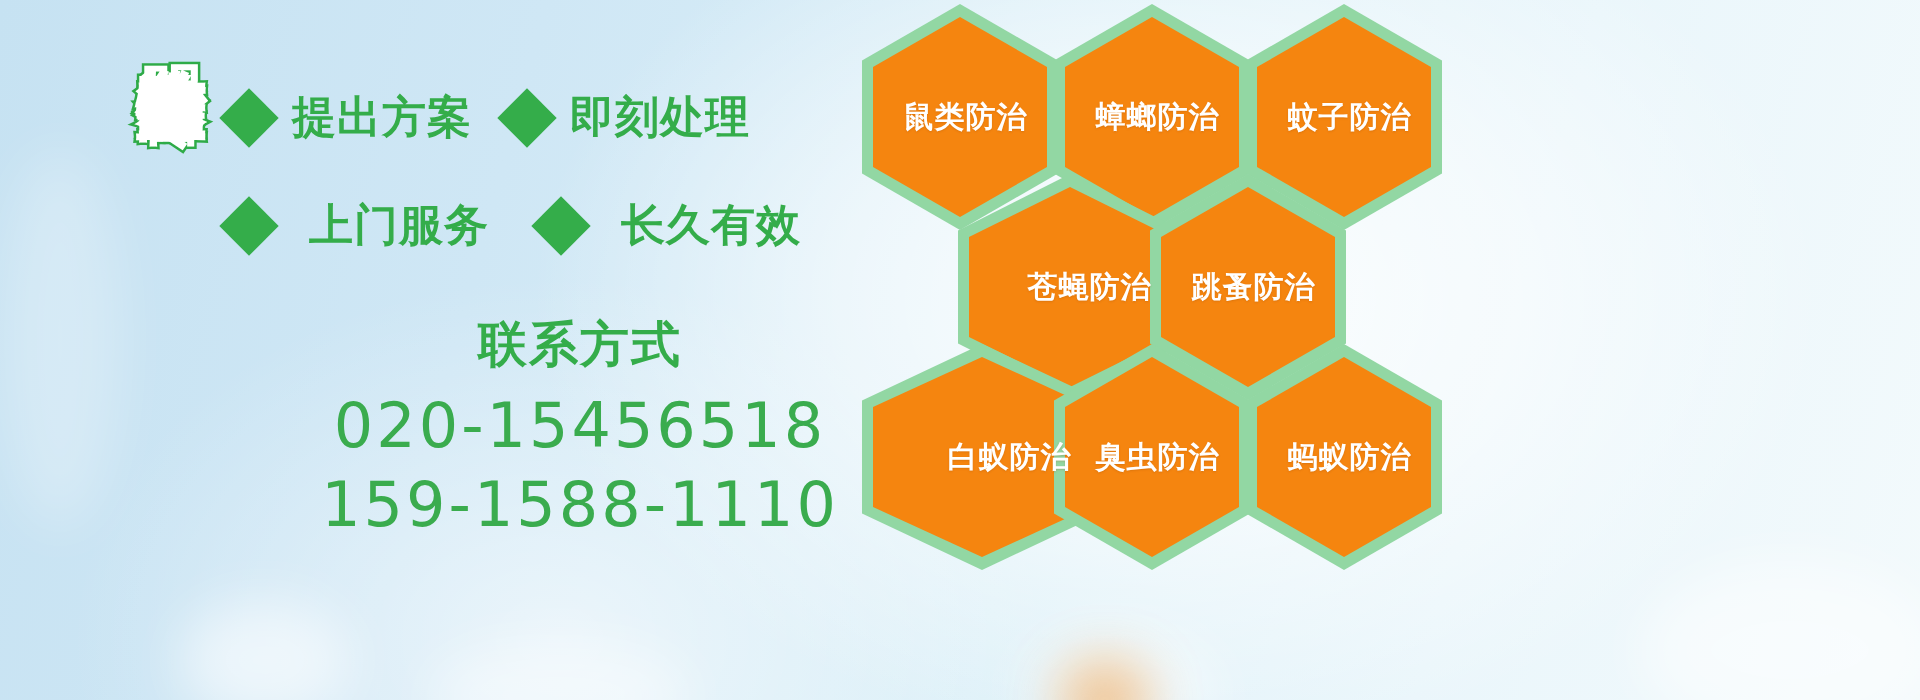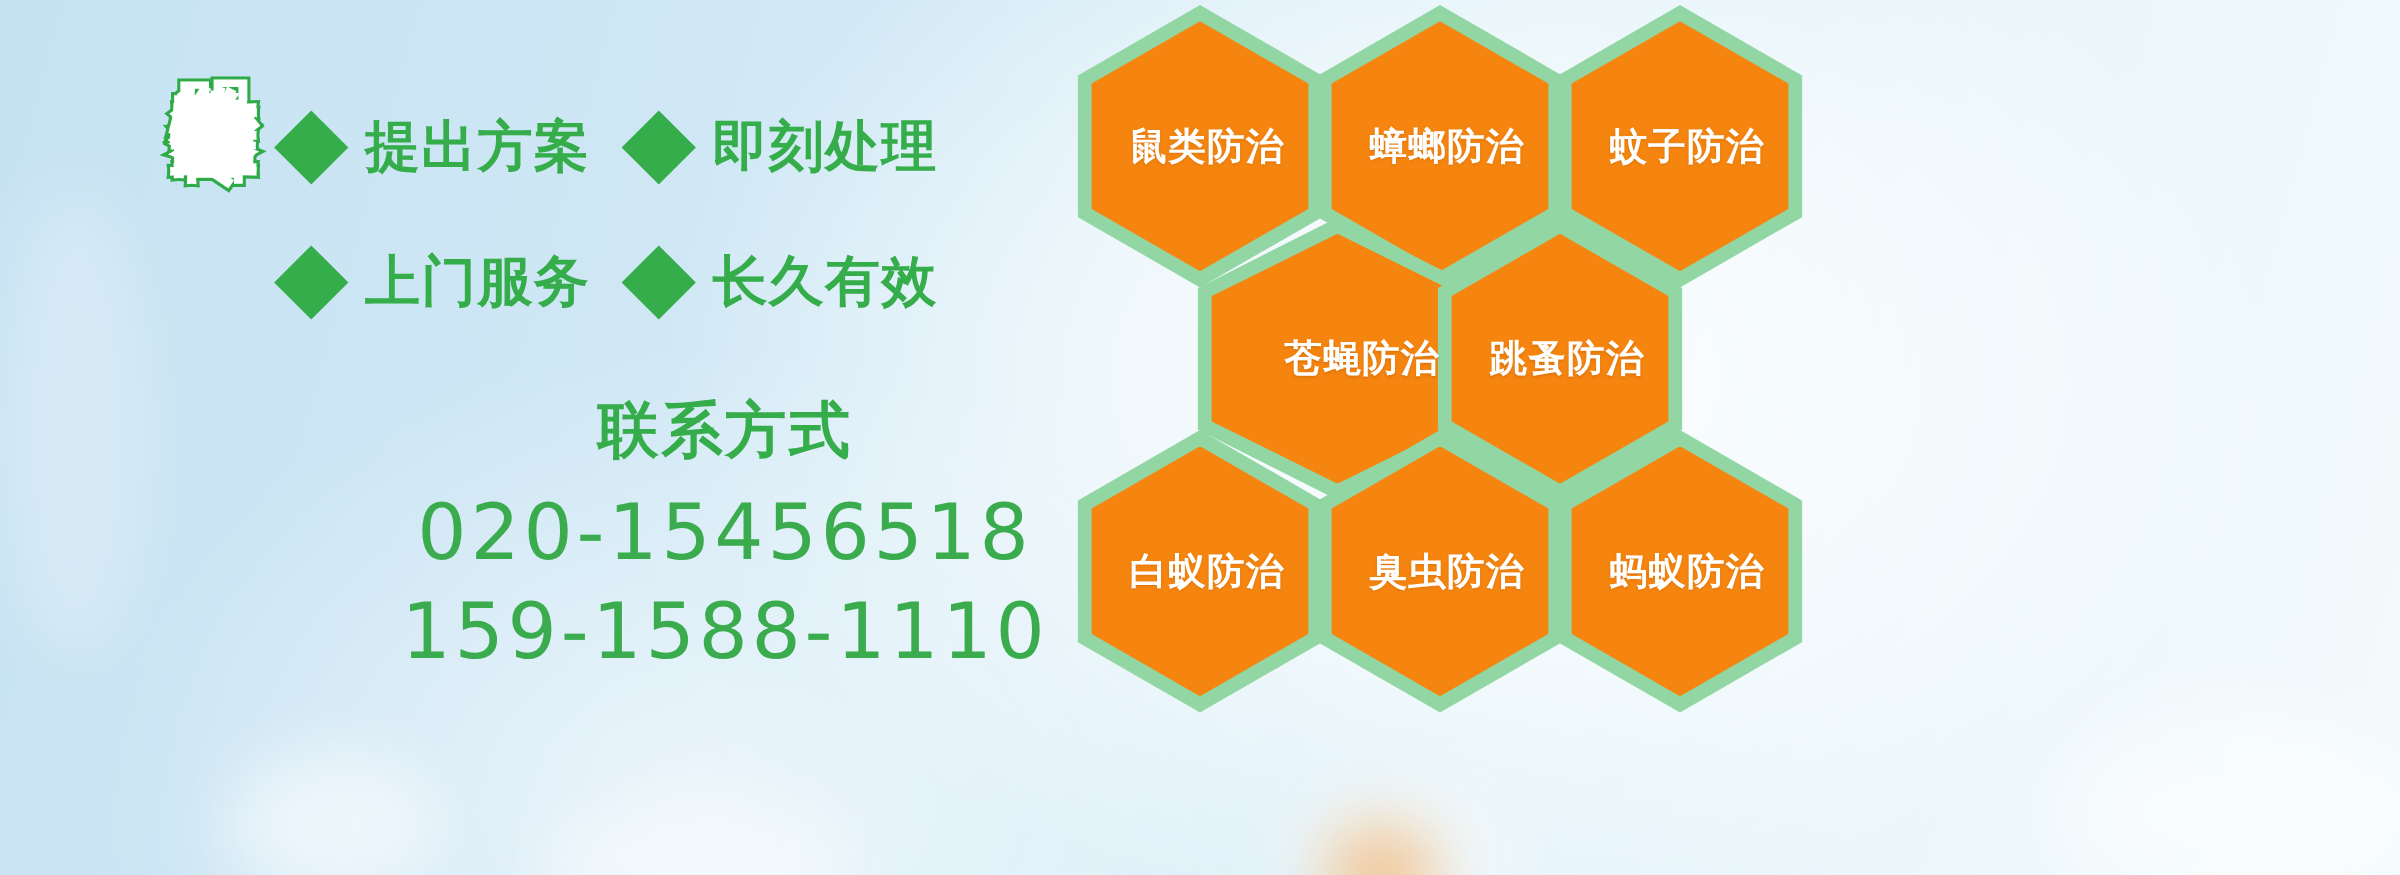--- a/index.html
+++ b/index.html
@@ -43,21 +43,21 @@
     position:absolute;left:228px;
     display:flex;align-items:center;
     color:#34ad4a;
     font-family:"DejaVu Sans","Liberation Sans",sans-serif;
     font-weight:bold;
     font-size:44px;
     letter-spacing:1px;
     white-space:nowrap;
   }
   #bullet-row-1{top:88px;}
-  #bullet-row-2{top:196px;}
+  #bullet-row-2{top:196px;gap:17px;}
   .diamond{
     display:inline-block;width:42px;height:42px;
     background:#34ad4a;
     transform:rotate(45deg);
     margin-right:22px;
     flex:0 0 auto;
   }
   .bullet-text{margin-right:34px;}
   .bullet-text.last{margin-right:0;}
 
@@ -163,21 +163,21 @@
       <span class="inner"></span>
       <span class="label">苍蝇防治</span>
     </div>
 
     <div class="hex" style="left:294px;top:180px;">
       <span class="shape"></span>
       <span class="inner"></span>
       <span class="label">跳蚤防治</span>
     </div>
 
-    <div class="hex" style="left:6px;  top:350px;">
+    <div class="hex" style="left:6px;  top:350px;padding-left:44px;">
       <span class="shape"></span>
       <span class="inner"></span>
       <span class="label">白蚁防治</span>
     </div>
 
     <div class="hex" style="left:198px;top:350px;">
       <span class="shape"></span>
       <span class="inner"></span>
       <span class="label">臭虫防治</span>
     </div>

